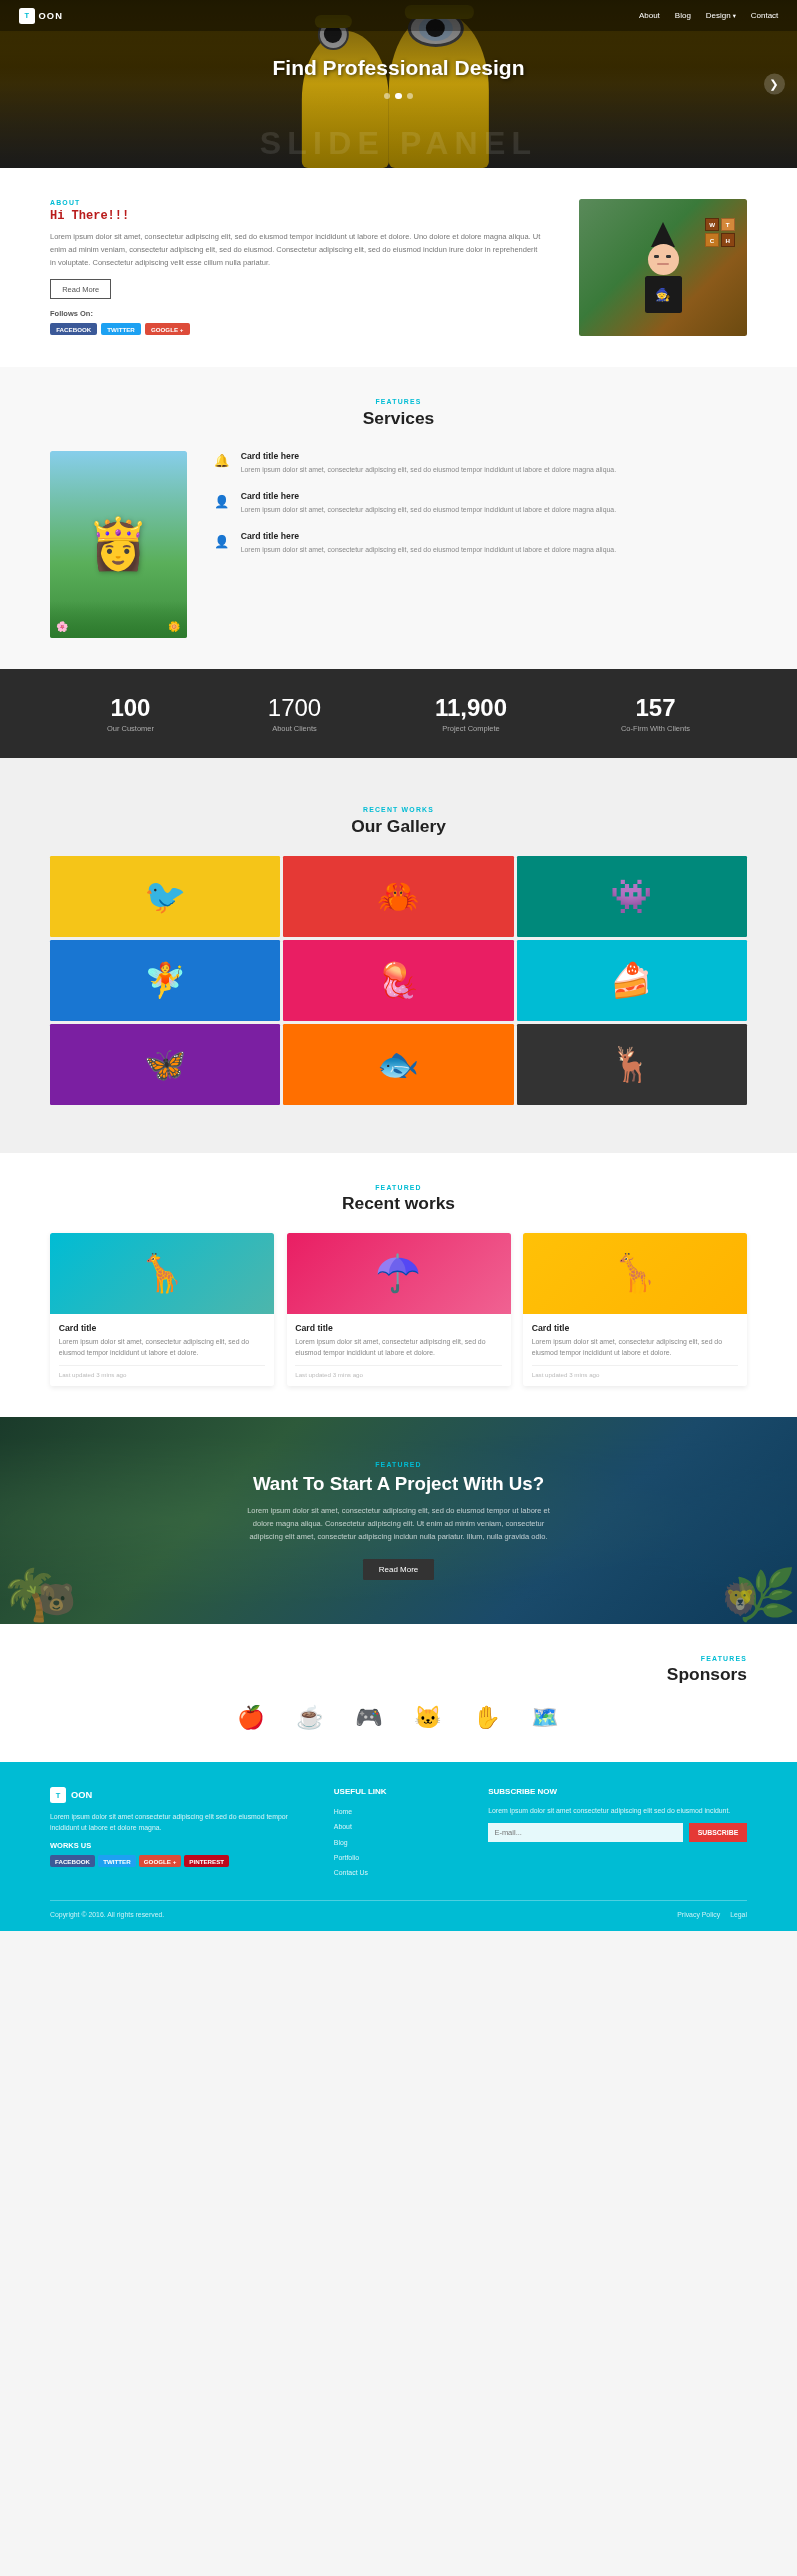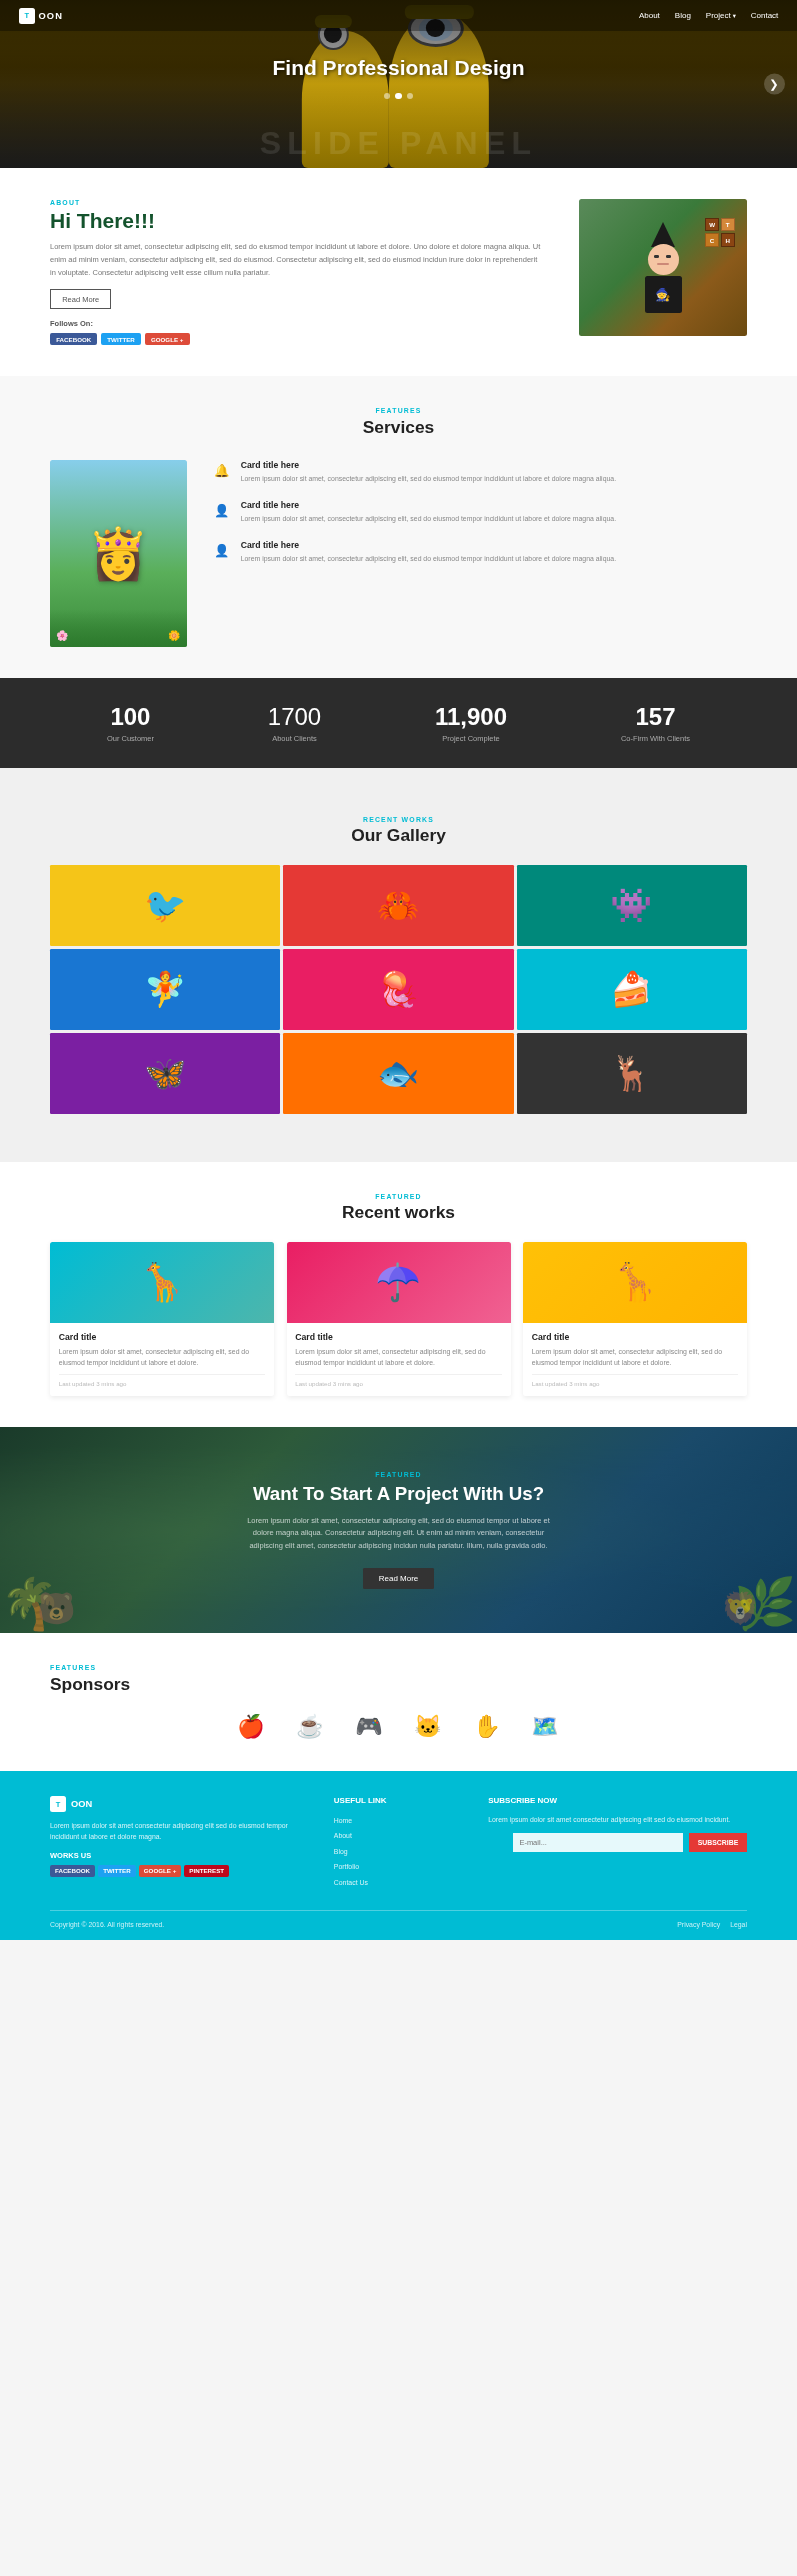--- a/index.html
+++ b/index.html
@@ -10,21 +10,21 @@
 
 <nav style="position:absolute;top:0;left:0;right:0;z-index:10;display:flex;align-items:center;justify-content:space-between;padding:7.5px 18.7px;background:rgba(0,0,0,0.35);">
   <div style="display:flex;align-items:center;gap:3.7px;">
     <div style="width:16px;height:16px;background:#fff;border-radius:2.5px;display:flex;align-items:center;justify-content:center;font-weight:bold;font-size:7.5px;color:#00bcd4;">T</div>
     <span style="color:#fff;font-size:9.3px;font-weight:bold;letter-spacing:1.2px;">OON</span>
   </div>
   <div style="display:flex;gap:15px;align-items:center;">
     <a style="color:#fff;text-decoration:none;font-size:8px;">About</a>
     <a style="color:#fff;text-decoration:none;font-size:8px;">Blog</a>
     <a style="color:#fff;text-decoration:none;font-size:8px;display:flex;align-items:center;gap:1.9px;">
-      <span>Project</span>
+      <span>Design</span>
       <span style="font-size:6.2px;">▾</span>
     </a>
     <a style="color:#fff;text-decoration:none;font-size:8px;">Contact</a>
   </div>
 </nav>
 
 <section style="position:relative;height:168px;overflow:hidden;background:#be185d;">
 
   <div style="position:absolute;inset:0;background:linear-gradient(180deg,#7a6000 0%,#4a3800 40%,#2c2c2c 100%);">
 
@@ -62,21 +62,21 @@
   </div>
 
   <div style="position:absolute;right:12.5px;top:50%;transform:translateY(-50%);color:#fff;font-size:11.2px;background:rgba(255,255,255,0.2);width:21px;height:21px;border-radius:50%;display:flex;align-items:center;justify-content:center;cursor:pointer;">❯</div>
 
   <div style="position:absolute;bottom:6.2px;left:50%;transform:translateX(-50%);color:rgba(255,255,255,0.1);font-size:32px;font-weight:900;letter-spacing:6.2px;white-space:nowrap;z-index:1;">SLIDE PANEL</div>
 </section>
 
 <section style="background:#fff;padding:31px 50px;display:flex;gap:37px;align-items:flex-start;">
   <div style="flex:1;">
     <div style="color:#00bcd4;font-size:6.9px;font-weight:bold;letter-spacing:1.2px;text-transform:uppercase;margin-bottom:2.5px;">ABOUT</div>
-    <h2 style="font-size:21px;font-weight:900;color:#14532d;margin-bottom:8.7px;">Hi There!!!</h2>
+    <h2 style="font-size:12px;font-weight:900;color:#b91c1c;margin-bottom:8.7px;font-family:Liberation Mono, monospace;">Hi There!!!</h2>
     <p style="font-size:7.5px;color:#777;line-height:1.7;margin-bottom:10px;">Lorem ipsum dolor sit amet, consectetur adipiscing elit, sed do eiusmod tempor incididunt ut labore et dolore. Uno dolore et dolore magna aliqua. Ut enim ad minim veniam, consectetur adipiscing elit, sed do eiusmod. Consectetur adipiscing elit, sed do eiusmod incidun irure dolor in reprehenderit in voluptate. Consectetur adipiscing velit esse cillum nulla pariatur.</p>
     <button style="display:inline-block;border:0.6px solid #555;padding:4.4px 11.2px;font-size:7.5px;cursor:pointer;color:#555;background:#fff;margin-bottom:10px;">Read More</button>
     <div style="font-size:7.5px;color:#555;font-weight:bold;margin-bottom:5px;">Follows On:</div>
     <div style="display:flex;gap:3.7px;">
       <button style="padding:2.5px 6.2px;font-size:6.2px;color:#fff;border-radius:1.9px;cursor:pointer;font-weight:bold;border:none;background:#3b5998;">FACEBOOK</button>
       <button style="padding:2.5px 6.2px;font-size:6.2px;color:#fff;border-radius:1.9px;cursor:pointer;font-weight:bold;border:none;background:#1da1f2;">TWITTER</button>
       <button style="padding:2.5px 6.2px;font-size:6.2px;color:#fff;border-radius:1.9px;cursor:pointer;font-weight:bold;border:none;background:#dd4b39;">GOOGLE +</button>
     </div>
   </div>
   <div style="flex:0 0 168px;">
@@ -260,21 +260,21 @@
   <div style="position:absolute;left:37px;bottom:6.2px;font-size:31px;opacity:0.5;">🐻</div>
   <div style="position:absolute;right:37px;bottom:6.2px;font-size:31px;opacity:0.5;">🦁</div>
   <div style="position:relative;z-index:2;">
     <div style="color:#00bcd4;font-size:6.9px;font-weight:bold;letter-spacing:1.2px;text-transform:uppercase;margin-bottom:5px;">FEATURED</div>
     <h2 style="color:#fff;font-size:18.7px;font-weight:900;margin-bottom:10px;">Want To Start A Project With Us?</h2>
     <p style="color:rgba(255,255,255,0.7);font-size:7.5px;line-height:1.7;margin-bottom:15px;max-width:311px;margin-left:auto;margin-right:auto;">Lorem ipsum dolor sit amet, consectetur adipiscing elit, sed do eiusmod tempor ut labore et dolore magna aliqua. Consectetur adipiscing elit. Ut enim ad minim veniam, consectetur adipiscing elit amet, consectetur adipiscing incidun nulla pariatur. Illum, nulla gravida odio.</p>
     <button style="background:#333;color:#fff;padding:6.2px 16px;font-size:8px;cursor:pointer;border:none;border-radius:1.2px;">Read More</button>
   </div>
 </section>
 
-<section style="background:#fff;padding:31px 50px;text-align:left;">
+<section style="background:#fff;padding:31px 50px;text-align:right;">
   <div style="margin-bottom:18.7px;">
     <div style="color:#00bcd4;font-size:6.9px;font-weight:bold;letter-spacing:1.2px;text-transform:uppercase;margin-bottom:2.5px;">FEATURES</div>
     <h2 style="font-size:17.4px;font-weight:900;color:#222;">Sponsors</h2>
   </div>
   <div style="display:flex;justify-content:center;gap:31px;align-items:center;">
     <div style="font-size:22.4px;color:#555;cursor:pointer;">🍎</div>
     <div style="font-size:22.4px;color:#555;cursor:pointer;">☕</div>
     <div style="font-size:22.4px;color:#555;cursor:pointer;">🎮</div>
     <div style="font-size:22.4px;color:#555;cursor:pointer;">🐱</div>
     <div style="font-size:22.4px;color:#555;cursor:pointer;">✋</div>
@@ -307,21 +307,21 @@
         <li style="margin-bottom:4.4px;"><a style="color:rgba(255,255,255,0.85);font-size:6.9px;text-decoration:none;cursor:pointer;">About</a></li>
         <li style="margin-bottom:4.4px;"><a style="color:rgba(255,255,255,0.85);font-size:6.9px;text-decoration:none;cursor:pointer;">Blog</a></li>
         <li style="margin-bottom:4.4px;"><a style="color:rgba(255,255,255,0.85);font-size:6.9px;text-decoration:none;cursor:pointer;">Portfolio</a></li>
         <li style="margin-bottom:4.4px;"><a style="color:rgba(255,255,255,0.85);font-size:6.9px;text-decoration:none;cursor:pointer;">Contact Us</a></li>
       </ul>
     </div>
 
     <div>
       <div style="color:#fff;font-size:8px;font-weight:bold;margin-bottom:8.7px;">SUBSCRIBE NOW</div>
       <p style="font-size:6.9px;color:rgba(255,255,255,0.85);line-height:1.6;margin-bottom:7.5px;">Lorem ipsum dolor sit amet consectetur adipiscing elit sed do eiusmod incidunt.</p>
-      <div style="display:flex;gap:6px;margin-left:25px;">
+      <div style="display:flex;gap:6px;">
         <input type="email" style="flex: 1 1 0%; padding: 5px 6.2px; font-size: 7.5px; border: none; outline: none; background: rgba(255, 255, 255, 0.9);" placeholder="E-mail...">
         <button style="background:#e53935;color:#fff;padding:5px 8.7px;font-size:6.9px;border:none;cursor:pointer;font-weight:bold;">SUBSCRIBE</button>
       </div>
     </div>
 
   </div>
 
   <div style="border-top:0.6px solid rgba(255,255,255,0.3);padding-top:10px;display:flex;justify-content:space-between;align-items:center;">
     <span style="font-size:6.9px;color:rgba(255,255,255,0.8);">Copyright © 2016. All rights reserved.</span>
     <div style="display:flex;gap:10px;">

